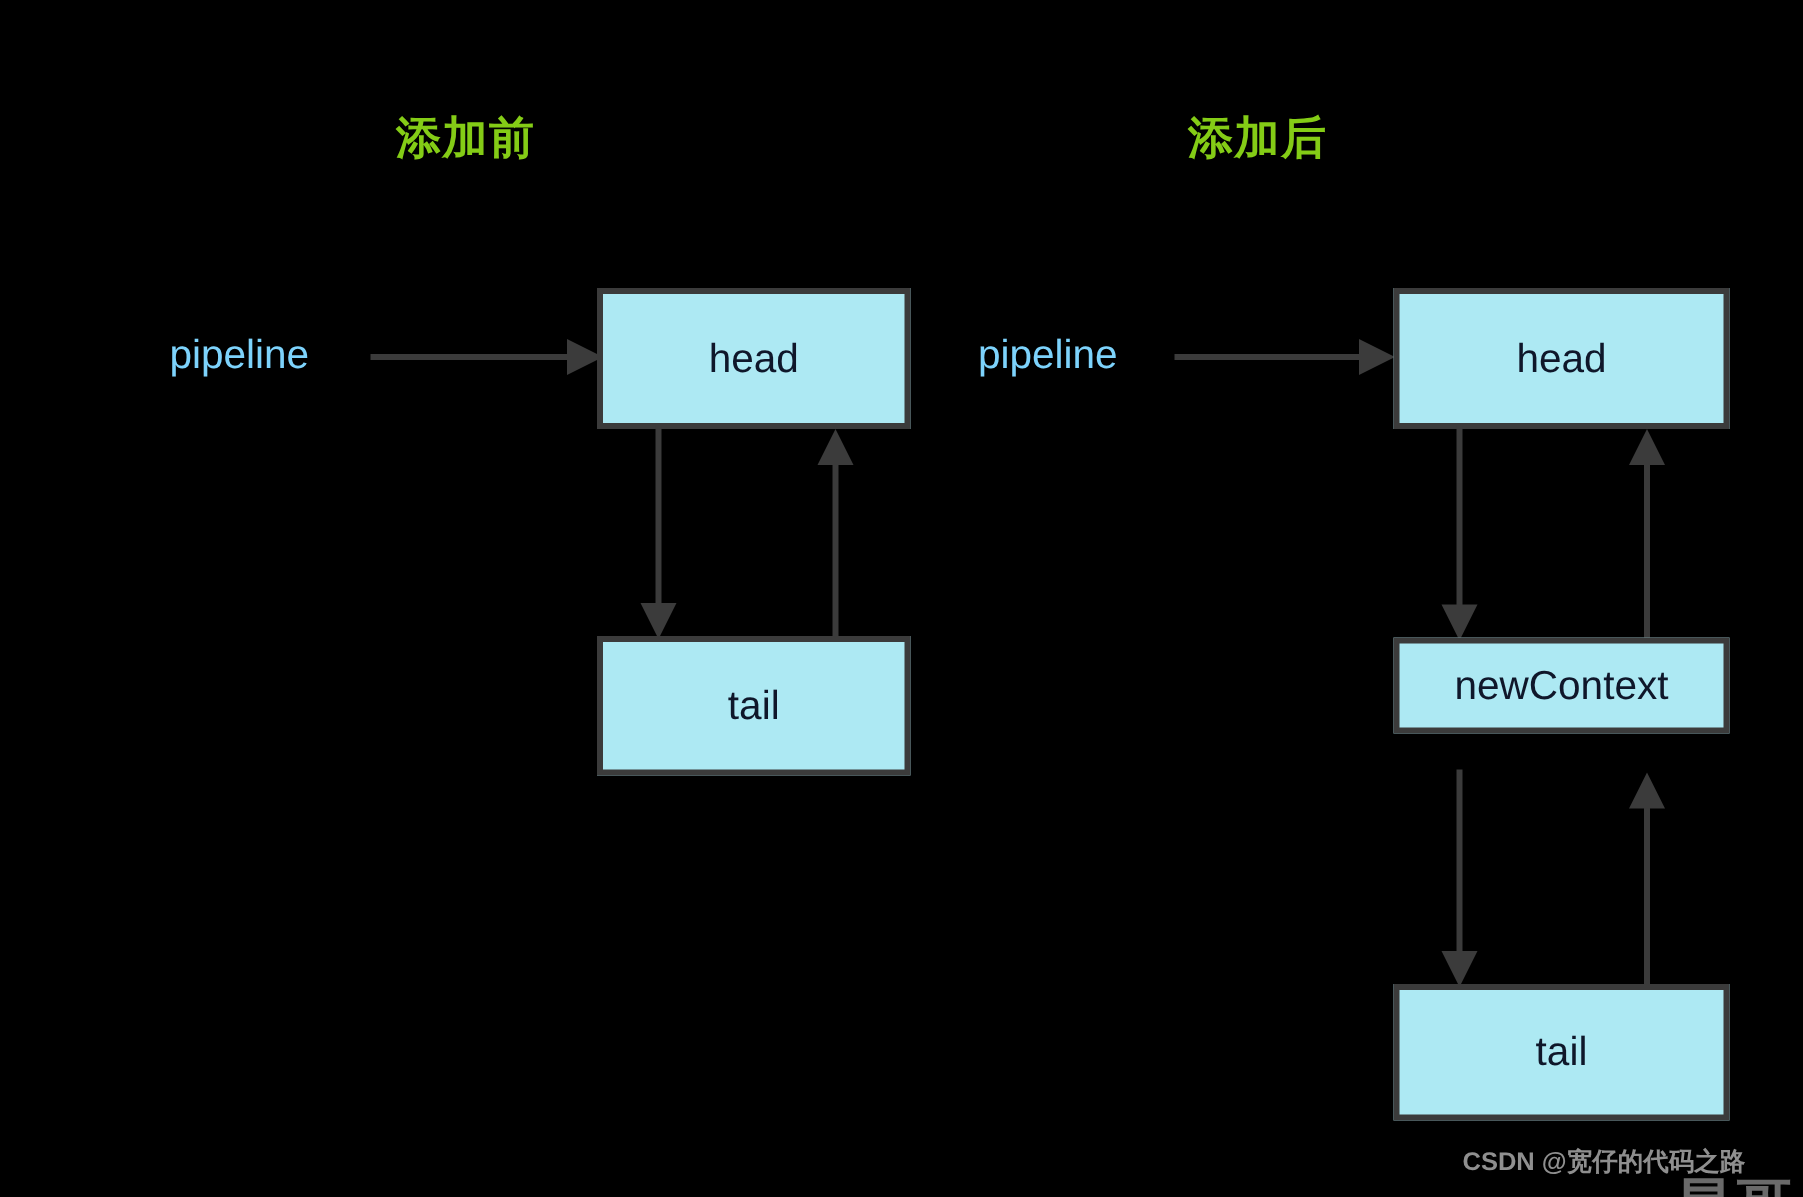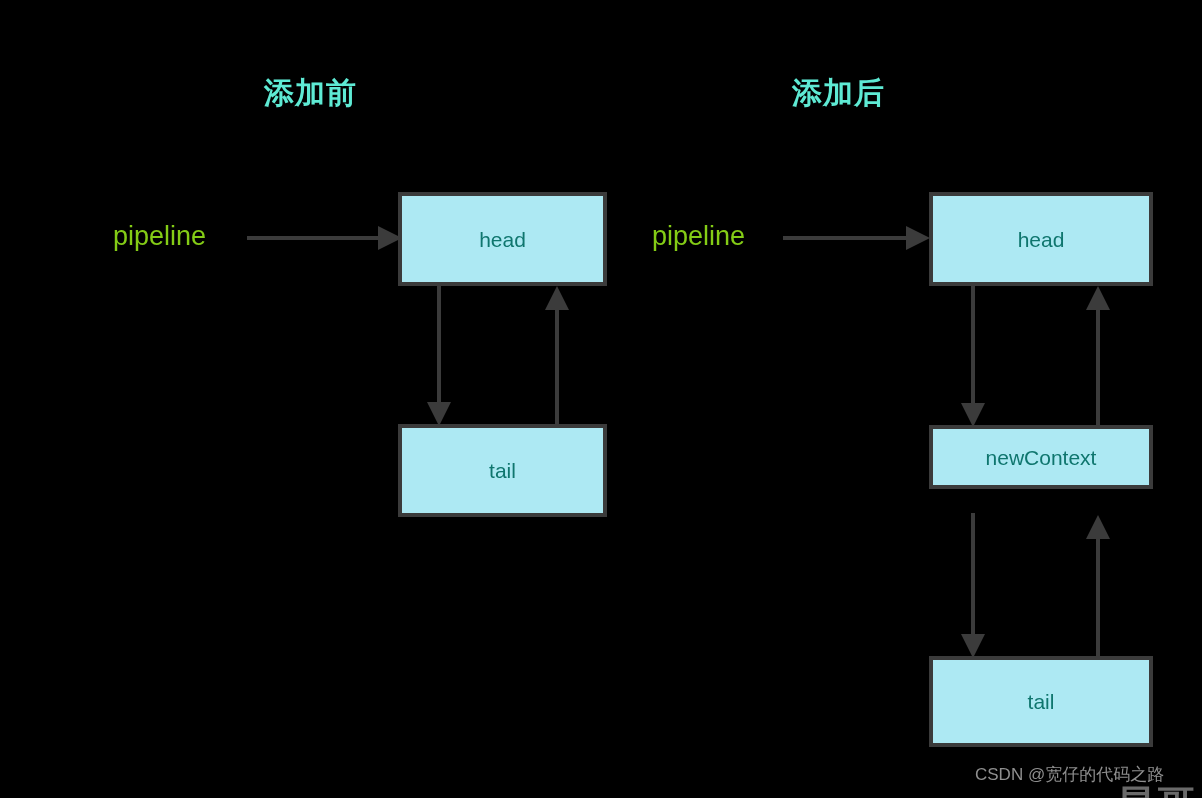--- a/index.html
+++ b/index.html
@@ -12,44 +12,44 @@
     width: 1202px;
     height: 798px;
     background: #000000;
     overflow: hidden;
     font-family: "Liberation Sans", "DejaVu Sans", sans-serif;
   }
   .panel-title {
     position: absolute;
     font-size: 30px;
     font-weight: bold;
-    color: #5eead4;
+    color: #84cc16;
     letter-spacing: 1px;
     white-space: nowrap;
     line-height: 1;
   }
   .node-box {
     position: absolute;
     box-sizing: border-box;
     background: #ade9f3;
     border: 4px solid #3b3b3b;
     display: flex;
     align-items: center;
     justify-content: center;
   }
   .node-label {
-    font-size: 21px;
-    color: #0f766e;
+    font-size: 27px;
+    color: #0f172a;
     line-height: 1;
     white-space: nowrap;
   }
   .edge-label {
     position: absolute;
     font-size: 27px;
-    color: #84cc16;
+    color: #7dd3fc;
     line-height: 1;
     white-space: nowrap;
   }
   .connector {
     position: absolute;
     overflow: visible;
   }
   .conn-line {
     stroke: #3b3b3b;
     stroke-width: 4;
@@ -141,16 +141,16 @@
 
   <svg class="connector" style="left:1083px; top:513px; width:32px; height:145px;" viewBox="0 0 32 145">
     <line class="conn-line" x1="15" y1="145" x2="15" y2="24"></line>
     <polygon class="conn-head" points="3,26 27,26 15,2"></polygon>
   </svg>
 
   <div class="node-box" style="left:929px; top:656px; width:224px; height:91px;">
     <span class="node-label">tail</span>
   </div>
 
-  <div class="watermark" style="left:975px; top:766px;">CSDN @宽仔的代码之路</div>
+  <div class="watermark" style="left:975px; top:766px;font-weight:bold;">CSDN @宽仔的代码之路</div>
   <div class="watermark-big" style="left:1116px; top:757px;margin-top:28px;">星哥</div>
 
 </div>
 
 </body></html>

